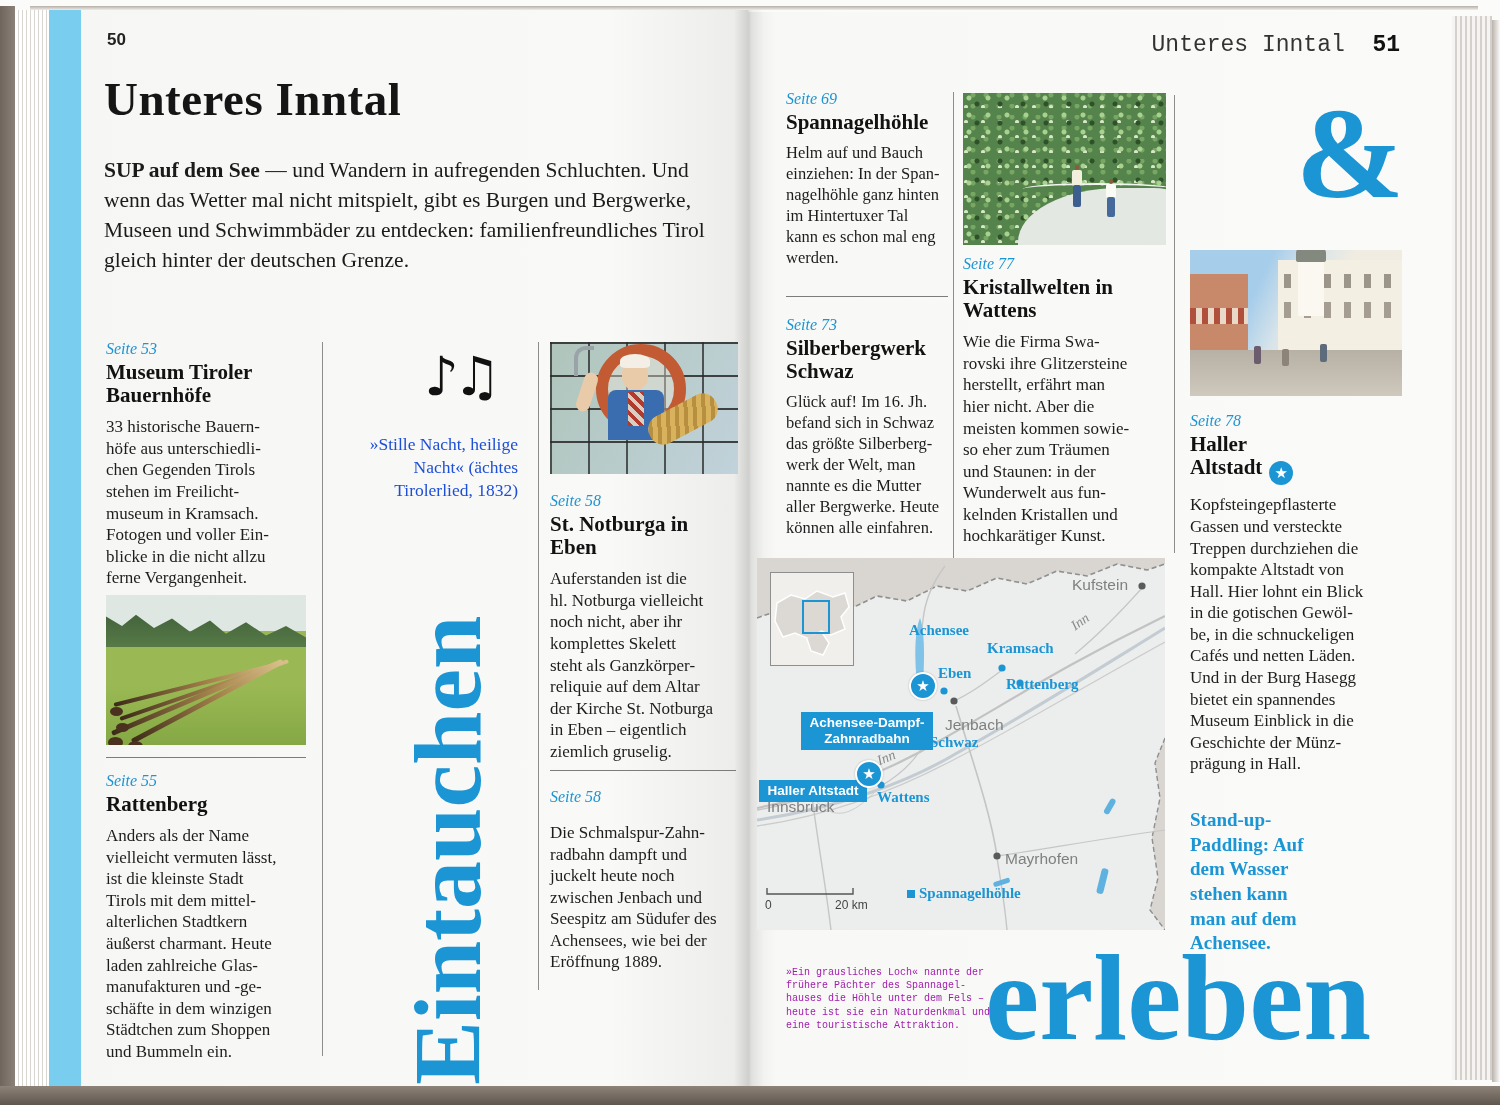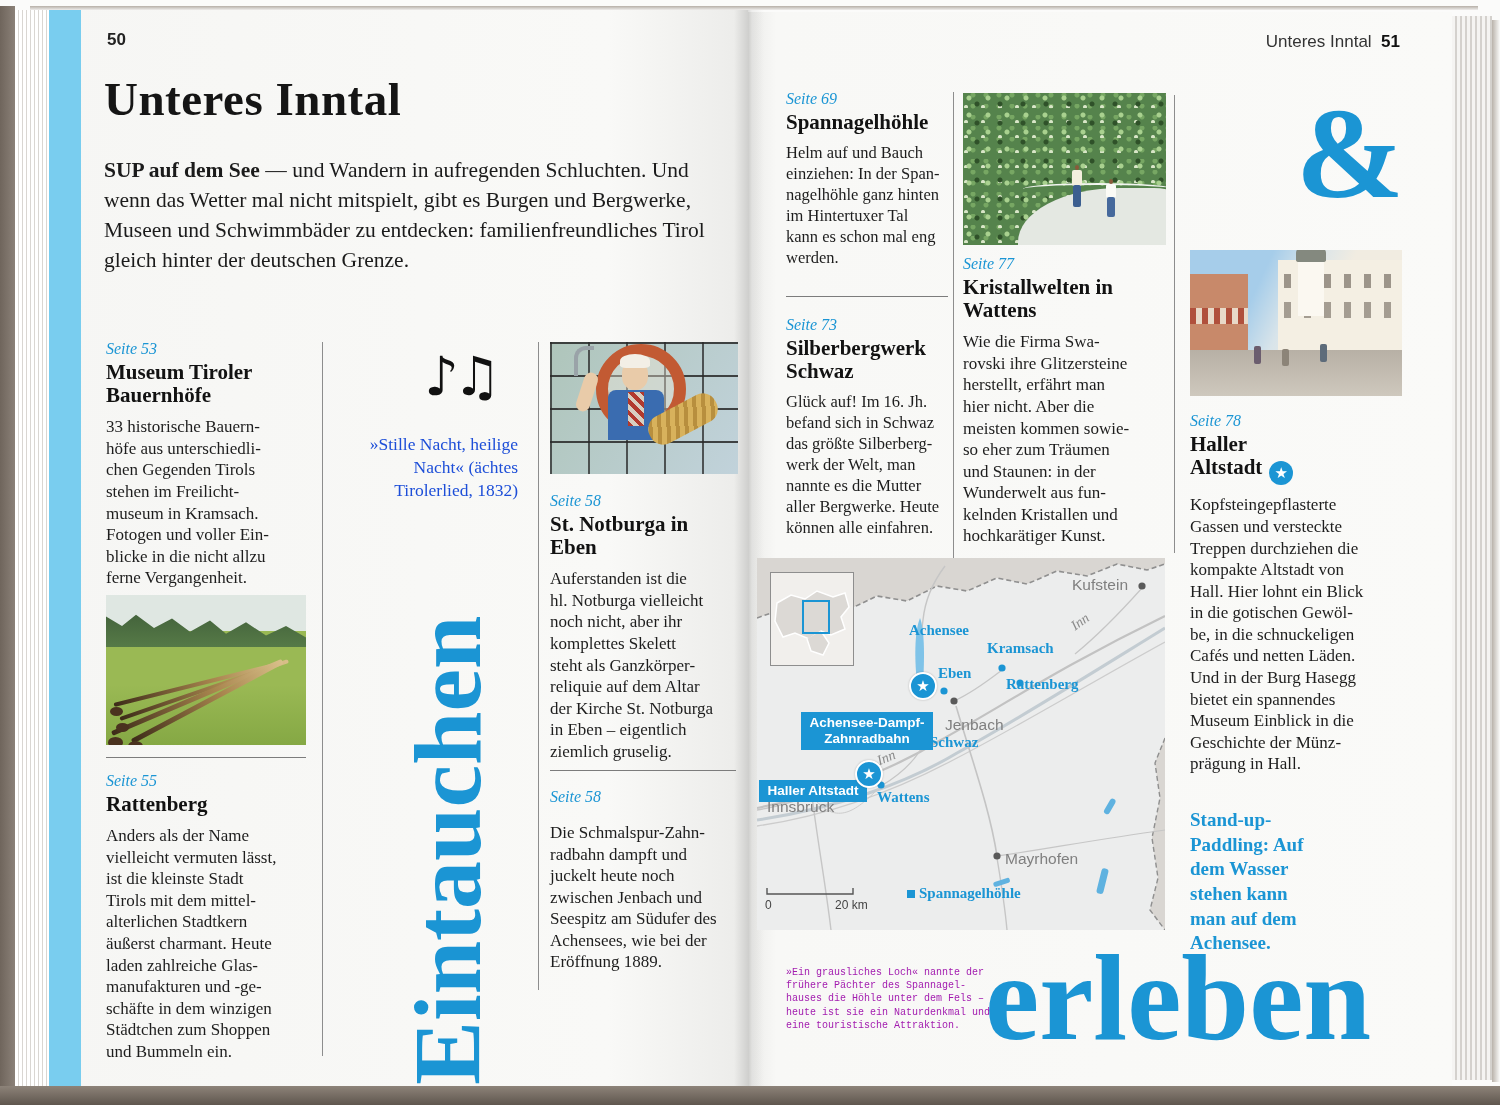--- a/index.html
+++ b/index.html
@@ -14,21 +14,21 @@
      background:repeating-linear-gradient(90deg,#f5f4f2 0 3px,#d4d1cd 3px 5px);}
   .book-edge-right{left:1492px;top:20px;width:8px;height:1062px;background:linear-gradient(90deg,#b9b2aa,#fbfbfa);}
   .book-edge-bottom{left:0;top:1086px;width:1500px;height:19px;background:linear-gradient(#8d8379,#5f564e);}
   .book-top-line{left:30px;top:6px;width:1448px;height:4px;background:linear-gradient(#b6afa7,#eeeceb);}
   .page-left-bg{left:49px;top:10px;width:699px;height:1076px;background:linear-gradient(90deg,#f6f6f4 0%,#f9f9f7 80%,#ececea 99%);}
   .page-right-bg{left:748px;top:12px;width:704px;height:1074px;background:linear-gradient(90deg,#ebebe9 0%,#f8f8f6 4%,#fafaf8 100%);}
   .gutter{left:734px;top:10px;width:30px;height:1076px;background:linear-gradient(90deg,rgba(0,0,0,0) 0%,rgba(0,0,0,.12) 48%,rgba(0,0,0,.05) 60%,rgba(0,0,0,0) 100%);}
   .blue-stripe{left:49px;top:10px;width:32px;height:1076px;background:#79cdef;}
   
   .pagenum{font-family:"Liberation Sans",sans-serif;font-weight:bold;font-size:17px;color:#222;}
-  .rp-header{font-family:Liberation Sans, sans-serif;font-size:17px;color:#333;}
+  .rp-header{font-family:Liberation Mono, monospace;font-size:23px;color:#333;}
   .rp-header b{font-weight:bold;color:#111;}
   .big-title{font-size:47px;font-weight:bold;letter-spacing:.5px;color:#151515;}
   .intro{font-size:21.5px;line-height:1.4;color:#1b1b1b;margin:0;}
   .intro b{font-weight:bold;}
   .seite{color:#1b95d4;font-style:italic;font-size:16px;}
   .h2{font-weight:bold;font-size:21px;line-height:1.1;color:#121212;white-space:pre-line;margin-top:3px;}
   .bodytxt{font-size:17px;line-height:1.27;color:#1d1d1d;white-space:pre-line;margin-top:9px;}
   .rule-h{height:1px;background:#7c7c7c;}
   .rule-v{width:1px;background:#8d8d8d;}
   .star{display:inline-flex;width:24px;height:24px;border-radius:50%;background:#1b95d4;color:#fff;

